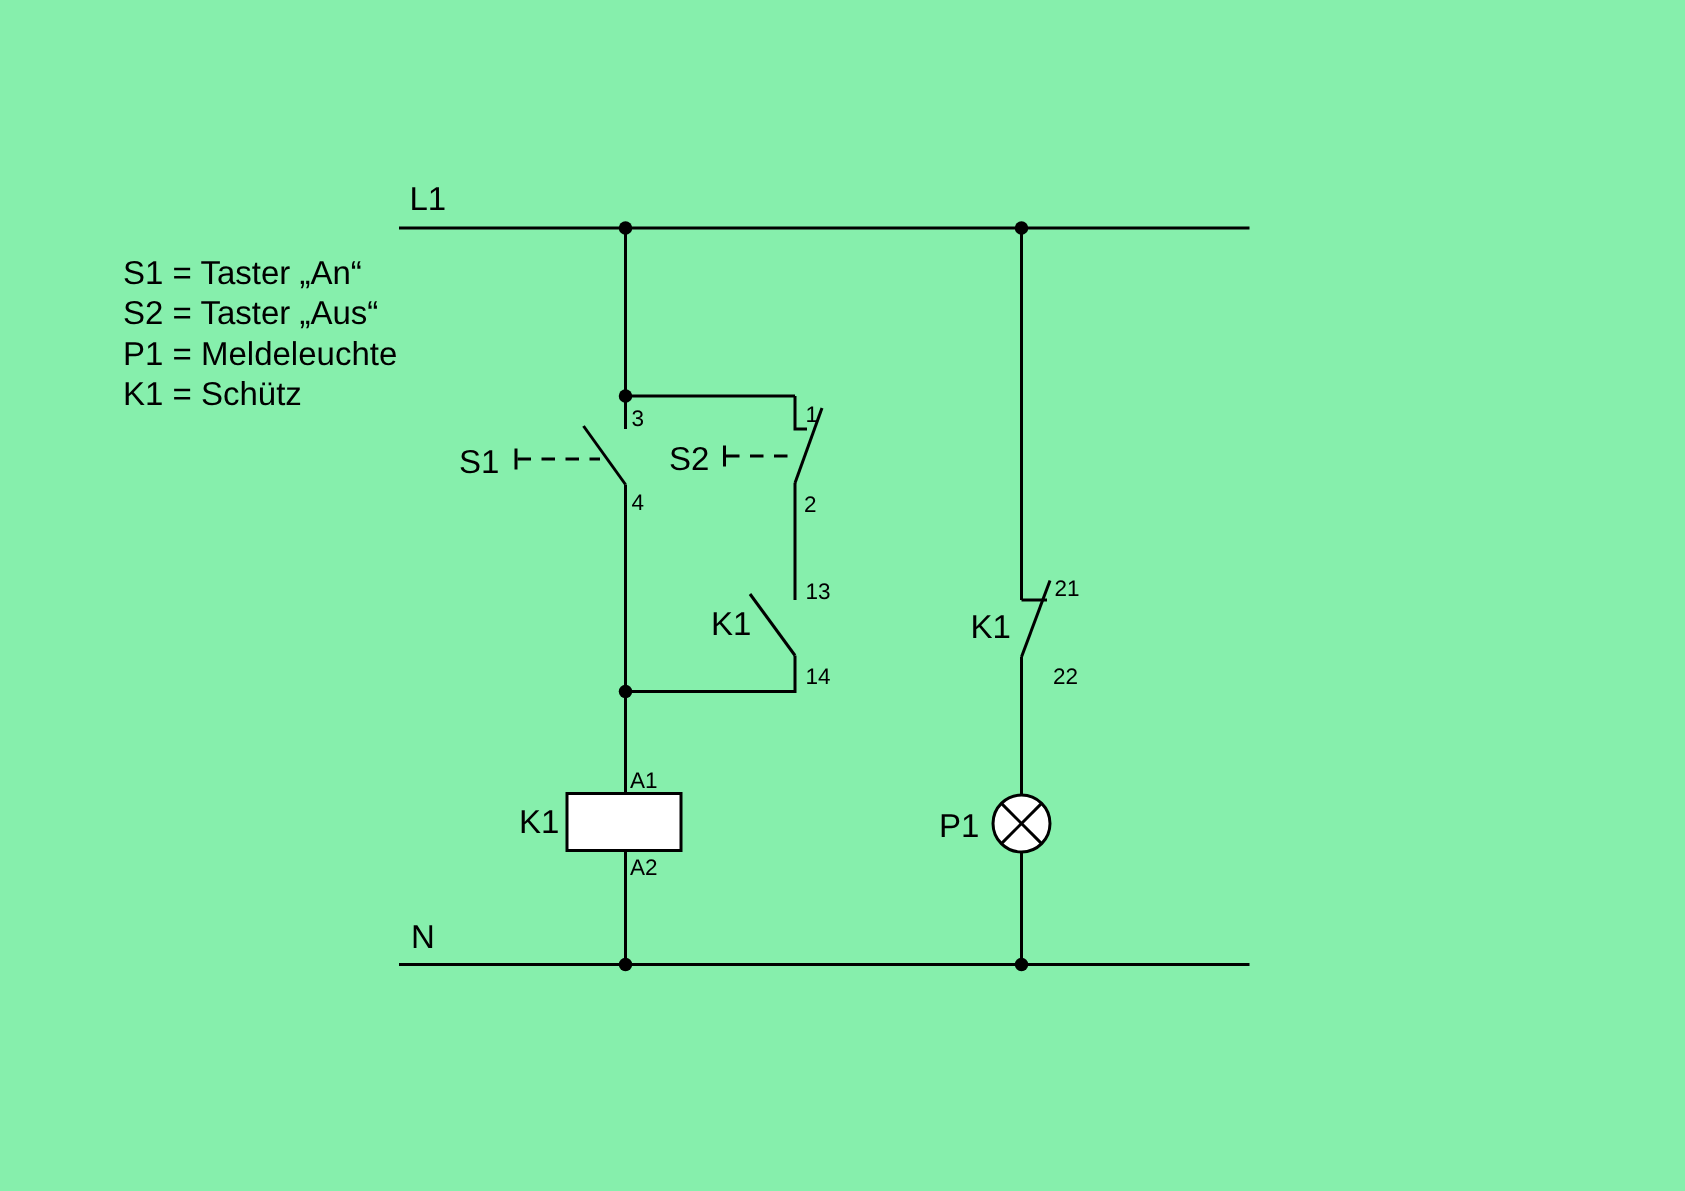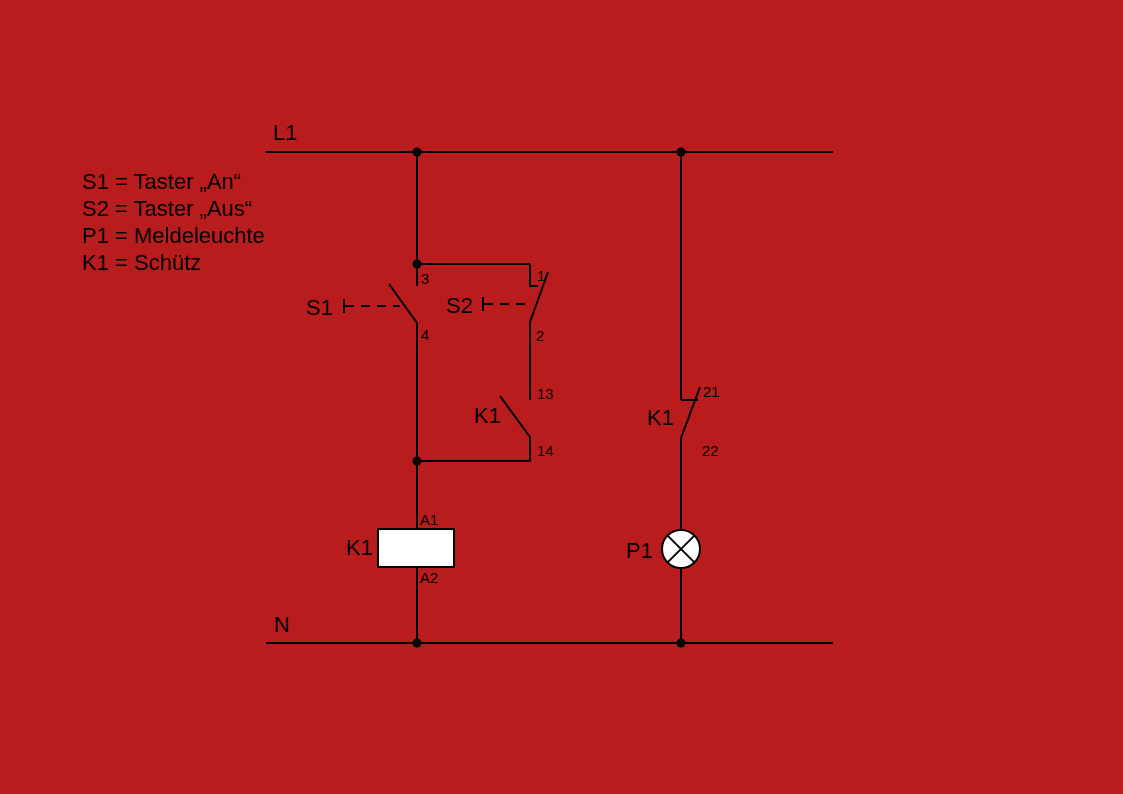--- a/index.html
+++ b/index.html
@@ -2,21 +2,21 @@
 <html><head>
 <meta charset="utf-8">
 <style>
   html,body{margin:0;padding:0;}
   body{
     width:1123px;height:794px;
     background:#ffffff;
     font-family:"Liberation Sans", sans-serif;
     overflow:hidden;
   }
-  .stage{position:relative;width:1123px;height:794px;background:#b91c1c;}
+  .stage{position:relative;width:1123px;height:794px;background:#86efac;}
   svg{display:block;}
   .wire{stroke:#000000;stroke-width:2;fill:none;}
   .dash{stroke:#000000;stroke-width:2;fill:none;stroke-dasharray:9 7;}
   .dot{fill:#000000;stroke:none;}
   .box{fill:#ffffff;stroke:#000000;stroke-width:2;}
   .lamp{fill:#ffffff;stroke:#000000;stroke-width:2;}
   text{fill:#000000;}
   .lbl{font-size:22px;}
   .legend{font-size:22px;}
   .t{font-size:15px;}

